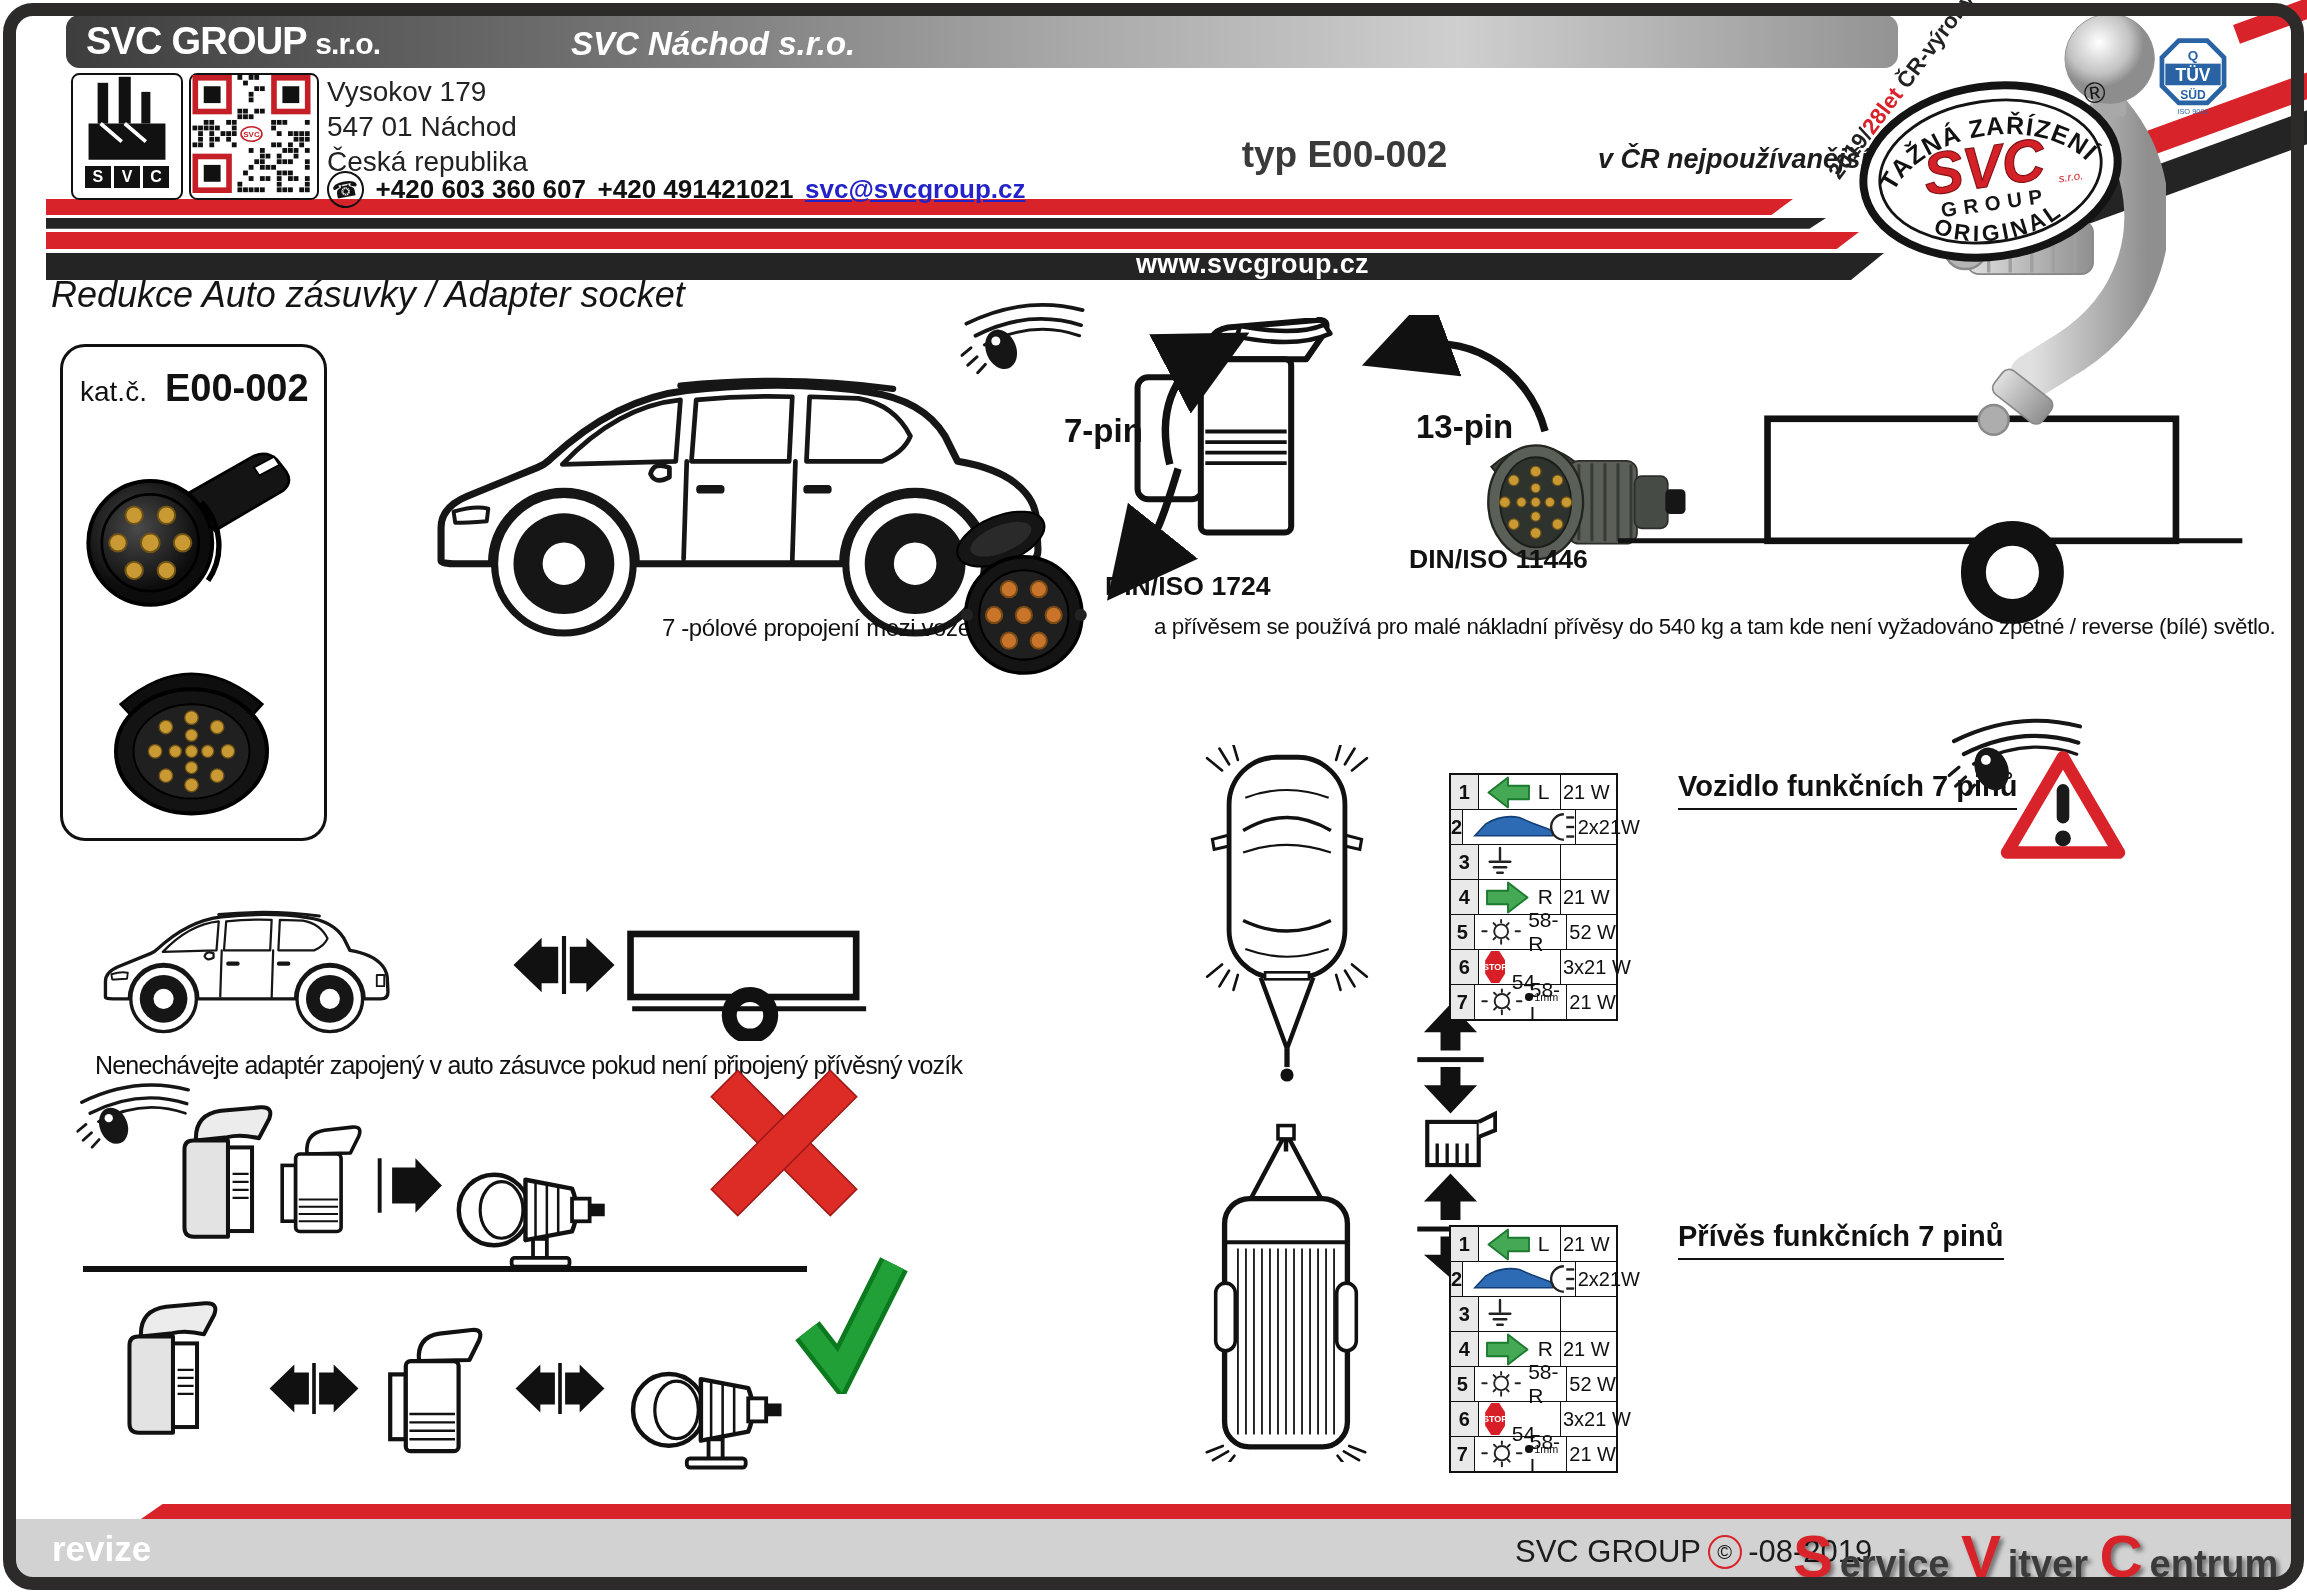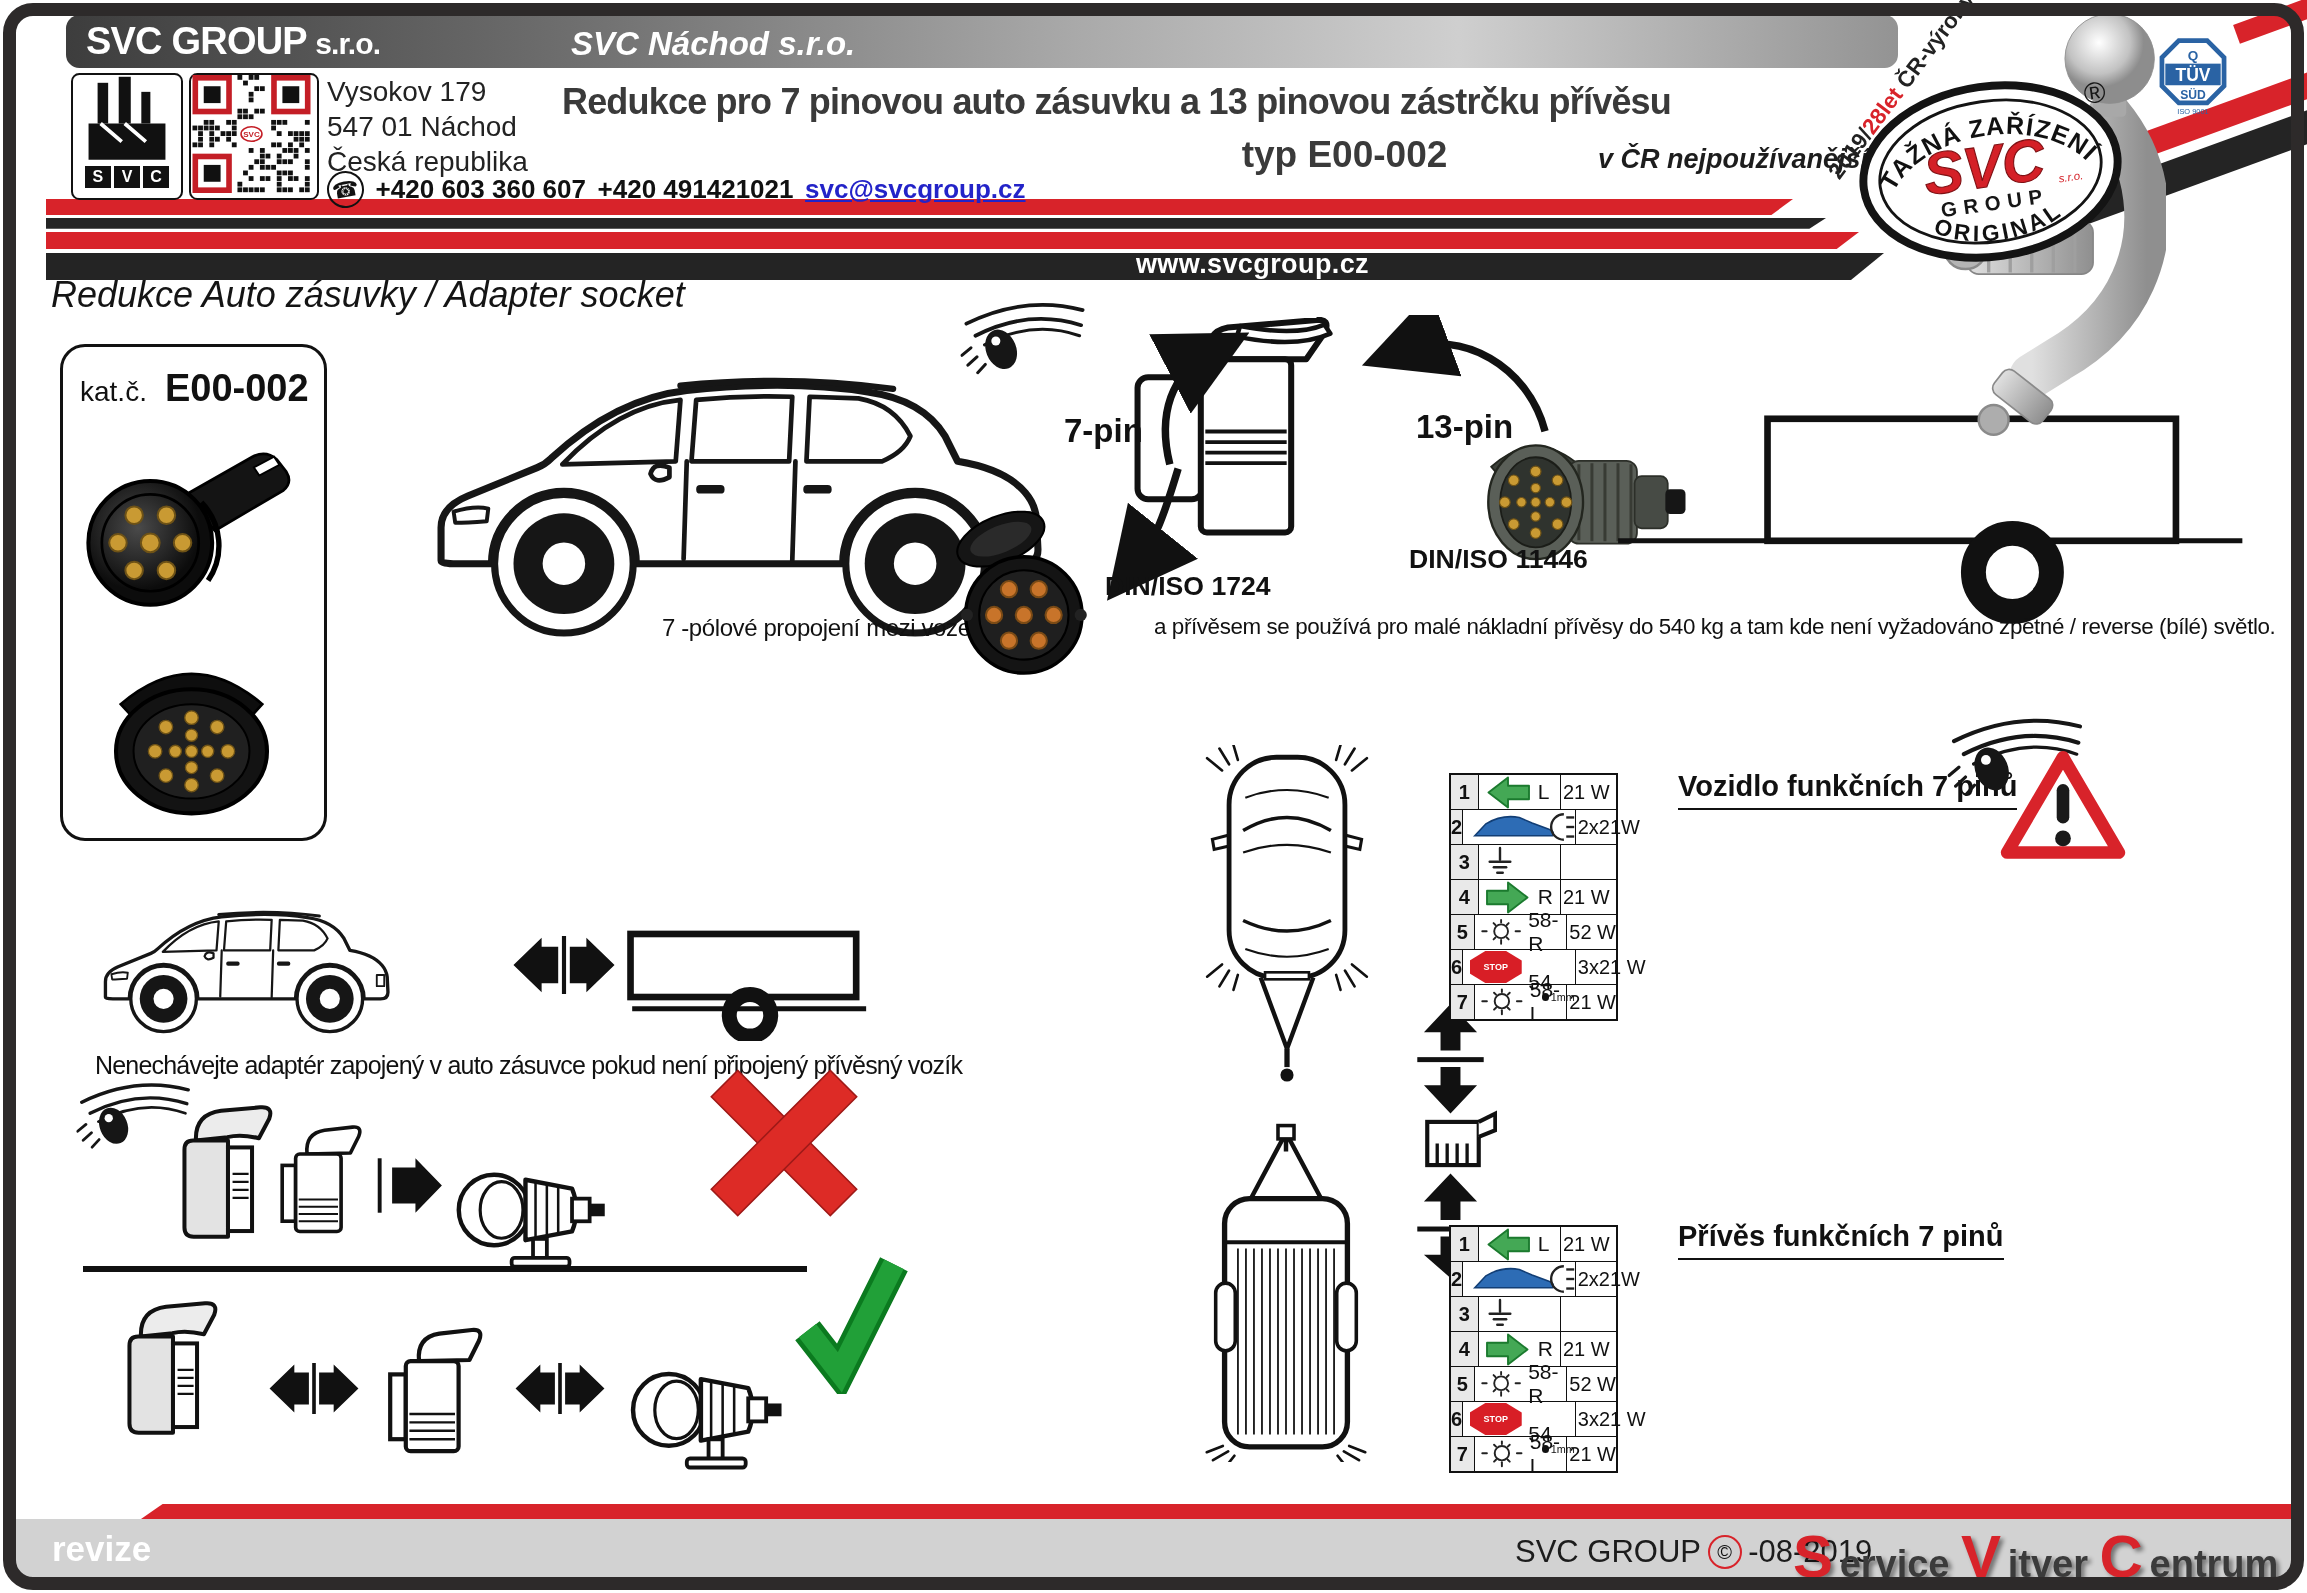--- a/index.html
+++ b/index.html
@@ -59,21 +59,21 @@
   .prow{display:flex;height:34px;border-top:1.7px solid #111;}
   .prow:first-child{border-top:none;}
   .pnum{width:26.6px;background:#e9e9e9;border-right:1.7px solid #111;font-size:20px;font-weight:bold;color:#111;
         display:flex;align-items:center;justify-content:center;}
   .picon{flex:1;display:flex;align-items:center;justify-content:flex-start;gap:6.6px;padding-left:6.6px;position:relative;}
   .plabel{font-size:21px;color:#111;}
   .l54wrap{display:flex;flex-direction:column;line-height:1;margin-top:39px;}
   .psub{font-size:10.8px;color:#111;margin-left:13.3px;display:flex;align-items:center;gap:1.7px;}
   .psub .dot{width:7.5px;height:7.5px;border-radius:50%;background:#111;display:inline-block;}
   .pval{width:53px;border-left:1.7px solid #111;font-size:20px;color:#111;display:flex;align-items:center;padding-left:2px;white-space:nowrap;}
-  .stop-oct{width:52px;height:32px;background:#d81e26;color:#fff;font-size:9px;font-weight:bold;
+  .stop-oct{width:20px;height:32px;background:#d81e26;color:#fff;font-size:9px;font-weight:bold;
             display:flex;align-items:center;justify-content:center;
             clip-path:polygon(30% 0,70% 0,100% 30%,100% 70%,70% 100%,30% 100%,0 70%,0 30%);}
   .seclabel{font-size:29px;font-weight:bold;color:#111;border-bottom:2.5px solid #111;padding-bottom:5.8px;white-space:nowrap;}
 
   
   .footred{left:141px;top:1504px;width:2154px;height:15px;background:#d8232a;z-index:5;
            clip-path:polygon(21.6px 0,100% 0,100% 100%,0 100%);}
   .footgray{left:15px;top:1519px;width:2277px;height:63px;background:#d2d2d2;z-index:4;}
   .revize{left:52px;top:1529px;font-size:35px;font-weight:bold;color:#fff;z-index:6;}
   .copy{left:1515px;top:1534px;display:flex;align-items:center;gap:6.6px;z-index:6;font-size:31px;color:#1c1c1c;white-space:nowrap;}
@@ -321,21 +321,20 @@
 
   <div class="abs phones">
     <span class="phonering">
         <span>☎</span>
       </span>
     <span class="phonenum">+420 603 360 607</span>
     <span class="phonenum">+420 491421021</span>
     <span class="email">svc@svcgroup.cz</span>
   </div>
 
-  <div class="abs title1">Redukce pro 7 pinovou auto zásuvku a 13 pinovou zástrčku přívěsu</div>
   <div class="abs title2">typ E00-002</div>
   <div class="abs subtitle">v ČR nejpoužívanější typ</div>
 
   <div class="abs rotyear">
     <span class="blk">2019/</span><span class="red">28let</span><span class="blk"> ČR-výroby</span>
   </div>
 
   <div class="abs stripe s-red" style="left:46px;top:199px;width:1747px;height:16px;clip-path:polygon(0 0,100% 0,calc(100% - 21.6px) 100%,0 100%)"></div>
   <div class="abs stripe s-blk" style="left:46px;top:218px;width:1780px;height:10.8px;clip-path:polygon(0 0,100% 0,calc(100% - 16.6px) 100%,0 100%)"></div>
   <div class="abs stripe s-red" style="left:46px;top:232px;width:1813px;height:17.4px;clip-path:polygon(0 0,100% 0,calc(100% - 23px) 100%,0 100%)"></div>

